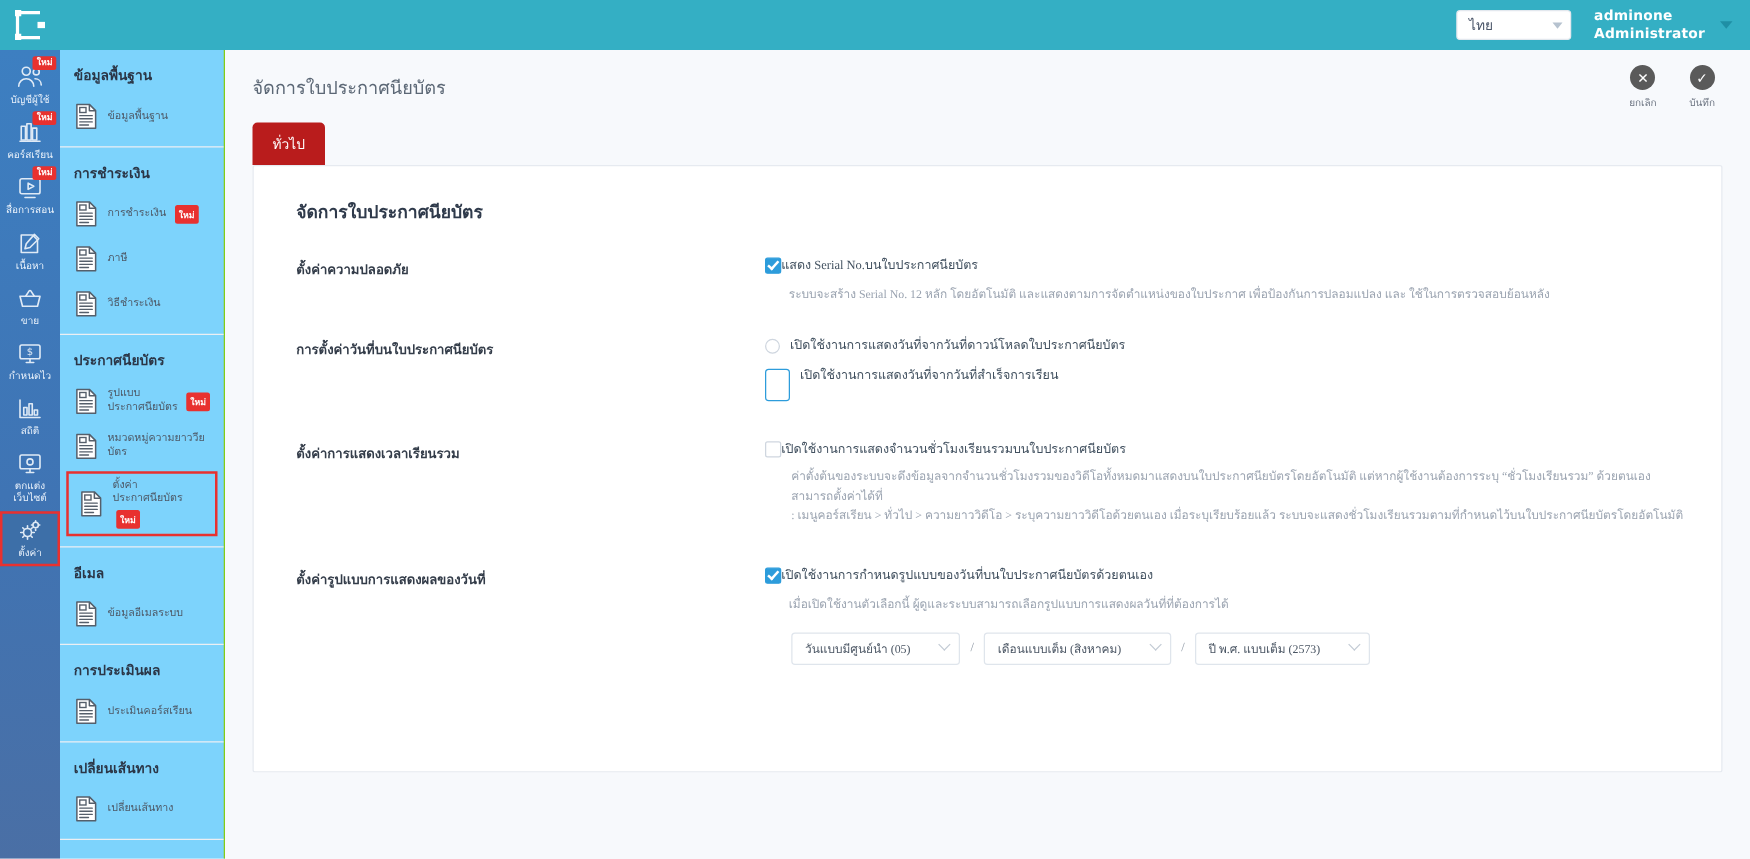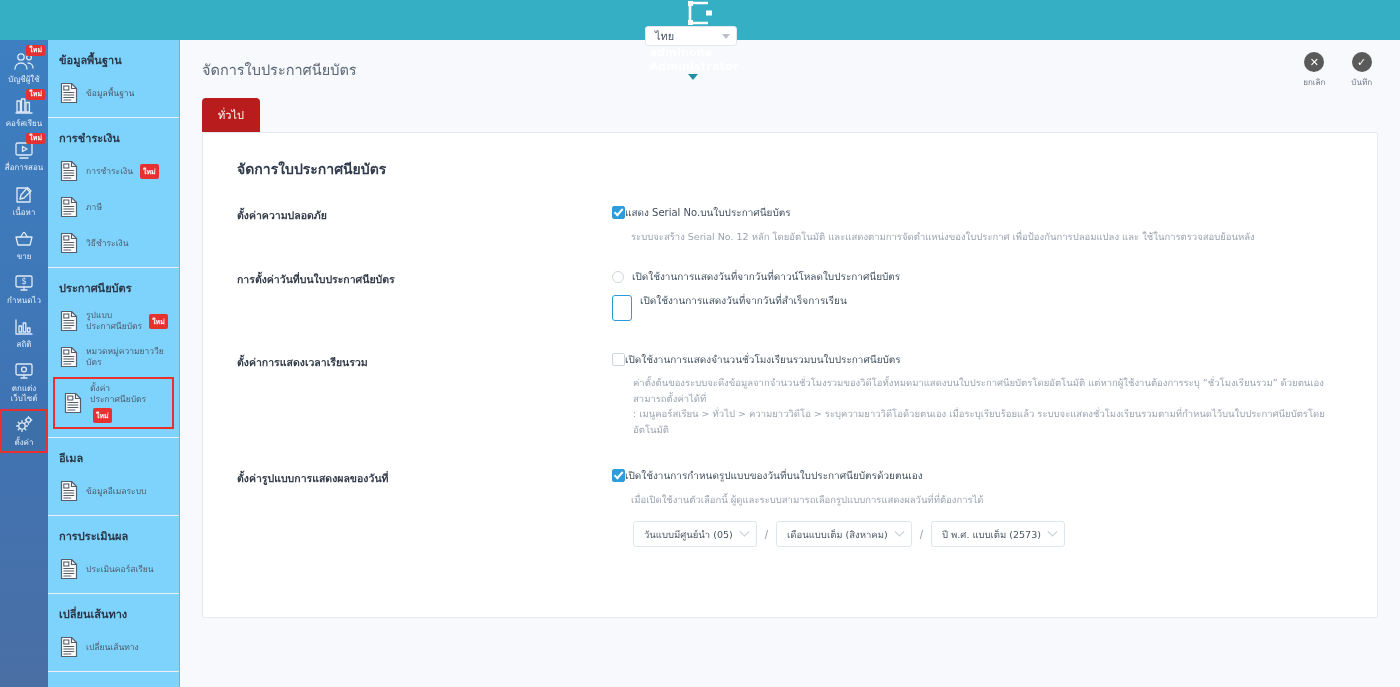--- a/index.html
+++ b/index.html
@@ -10,21 +10,21 @@
     font-family: "DejaVu Sans", "Liberation Sans", sans-serif;
     background: #f7f9fc;
   }
   .app { position: relative; width: 1400px; height: 687px; display: flex; flex-direction: column; }
 
   
   .topbar {
     height: 40px; min-height: 40px;
     background: #34afc4;
     display: flex; align-items: center;
-    position: relative; z-index: 30; flex-direction: column;
+    position: relative; z-index: 30;
   }
   .topbar-logo-cell {
     width: 48px; min-width: 48px; height: 40px;
     background: #34afc4;
     display: flex; align-items: center; justify-content: center;
   }
   .logo-mark { width: 26px; height: 26px; position: relative; }
   .topbar-spacer { flex: 1; }
   .lang-select {
     width: 92px; height: 24px; background: #fff; border: 1px solid #e3e8ee;
@@ -106,21 +106,21 @@
     background: #b91c1c; color: #fff; font-size: 11px;
     padding: 8px 16px 8px; border-radius: 4px 4px 0 0; cursor: pointer;
   }
 
   .card {
     margin: 0 22px; background: #fff; border: 1px solid #e6eaf0;
     border-radius: 2px; min-height: 486px; padding: 22px 24px 0;
   }
   .card-title { font-size: 14px; font-weight: bold; color: #2f3a4b; margin: 3px 0 26px 10px; }
 
-  .frow { display: flex; margin-bottom: 26px; }
+  .frow { display: flex; margin-bottom: 26px; font-family: Liberation Serif, serif; }
   .flabel { width: 385px; min-width: 385px; font-size: 10.5px; font-weight: bold; color: #333c49; padding-left: 10px; padding-top: 1px; }
   .fbody { flex: 1; min-width: 0; }
 
   .optline { display: flex; align-items: flex-start; gap: 0; margin-bottom: 2px; }
   .opt-lb { font-size: 10px; color: #41505f; line-height: 14px; }
 
   .cbox {
     width: 13px; height: 13px; min-width: 13px; border-radius: 2px;
     border: 1px solid #cfd6df; background: #fff; margin-top: 0;
     display: flex; align-items: center; justify-content: center; cursor: pointer;
@@ -139,21 +139,21 @@
   .radio.sel { border-color: #2d9cdb; }
   .radio.sel::after { content: ""; width: 6px; height: 6px; border-radius: 50%; background: #2d9cdb; }
   .radio-line { display: flex; align-items: flex-start; gap: 8px; margin-bottom: 10px; }
 
   .help { font-size: 9.5px; color: #9aa3b0; line-height: 15px; margin-top: 9px; margin-left: 19px; }
   .help-2 { margin-top: 8px; margin-left: 21px; font-size: 9.5px; color: #9aa3b0; line-height: 15.5px; max-width: 790px; }
 
   .selrow { display: flex; align-items: center; gap: 8px; margin-top: 14px; margin-left: 21px; }
   .sel {
     height: 26px; border: 1px solid #dfe5ec; background: #fff; border-radius: 3px;
-    display: flex; align-items: center; padding: 0 8px 0 10px; gap: 8px; cursor: pointer;
+    display: flex; align-items: center; padding: 0 8px 0 10px; gap: 24px; cursor: pointer;
   }
   .sel .t { font-size: 9.5px; color: #4a5563; }
   .chev { width: 7px; height: 7px; border-right: 1.4px solid #c2cad4; border-bottom: 1.4px solid #c2cad4; transform: rotate(45deg) translate(-2px,-2px); }
   .slash { font-size: 10px; color: #8d97a4; }
 
   .bottom-fill { height: 60px; background: #f7f9fc; }
 </style>
 </head>
 <body>
 

